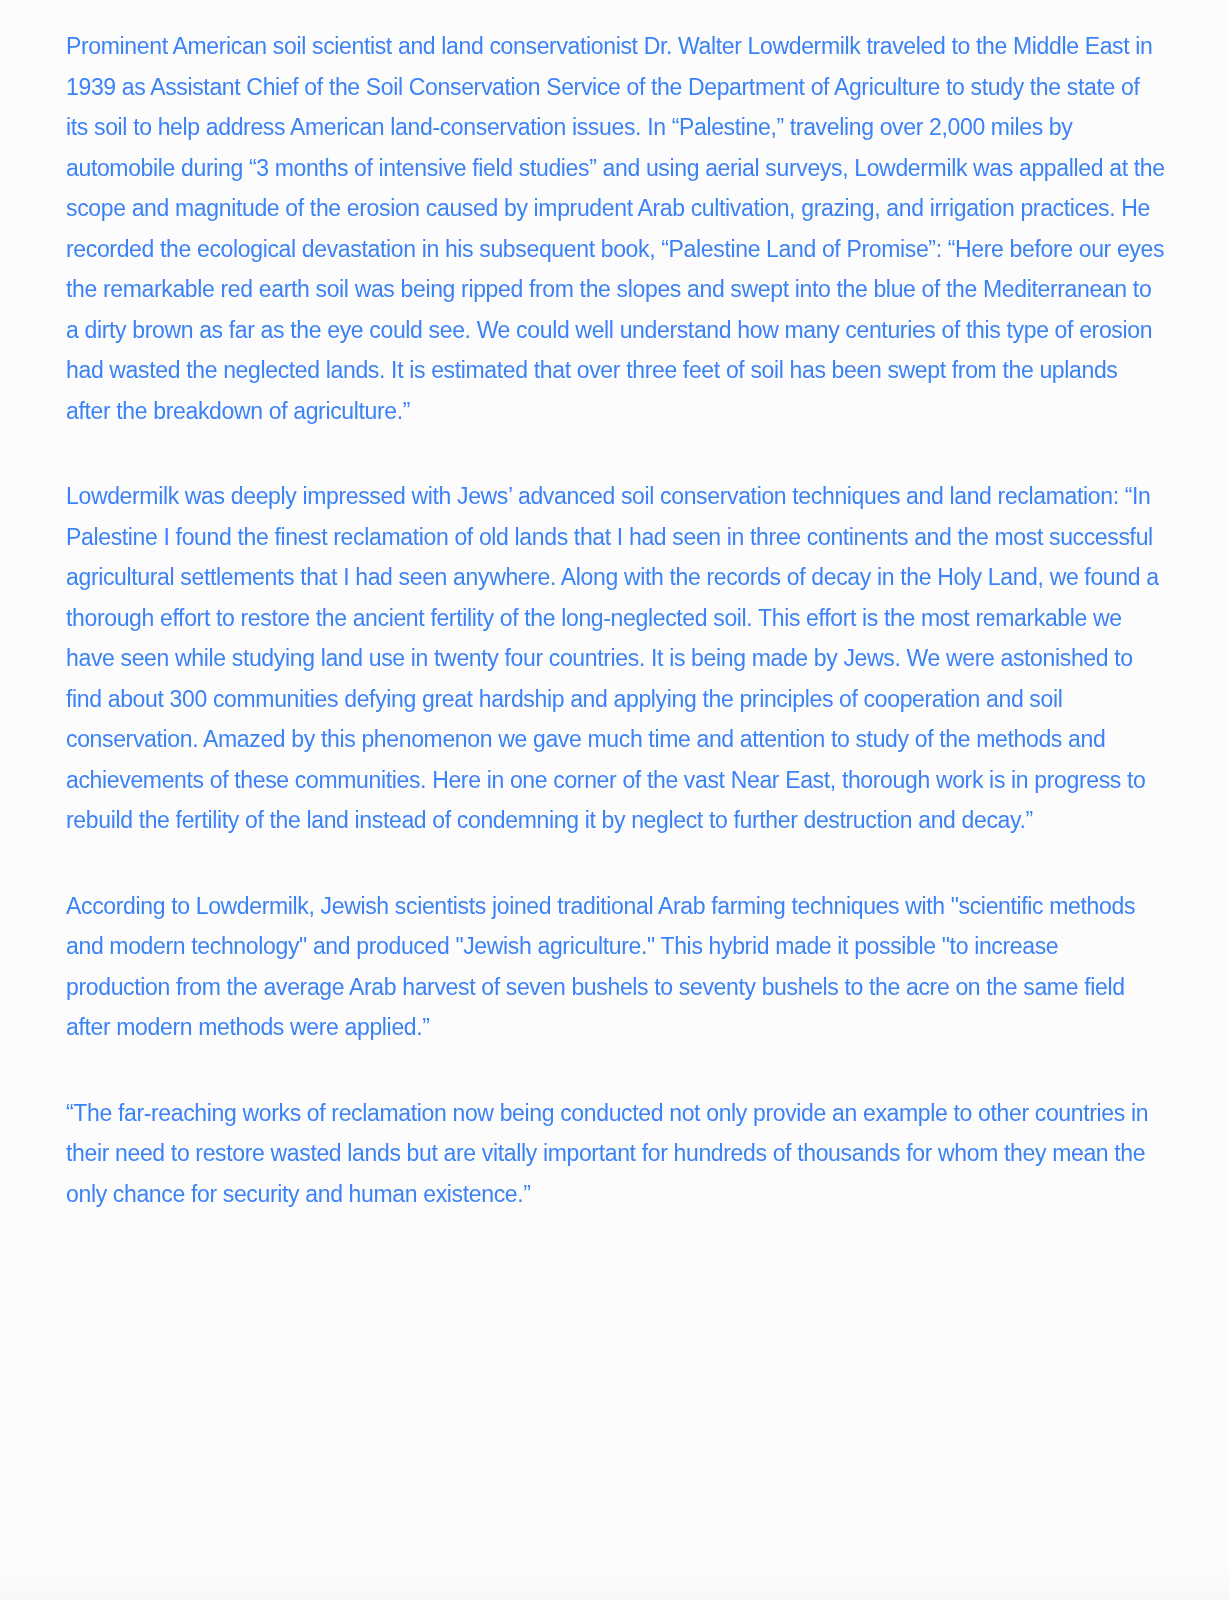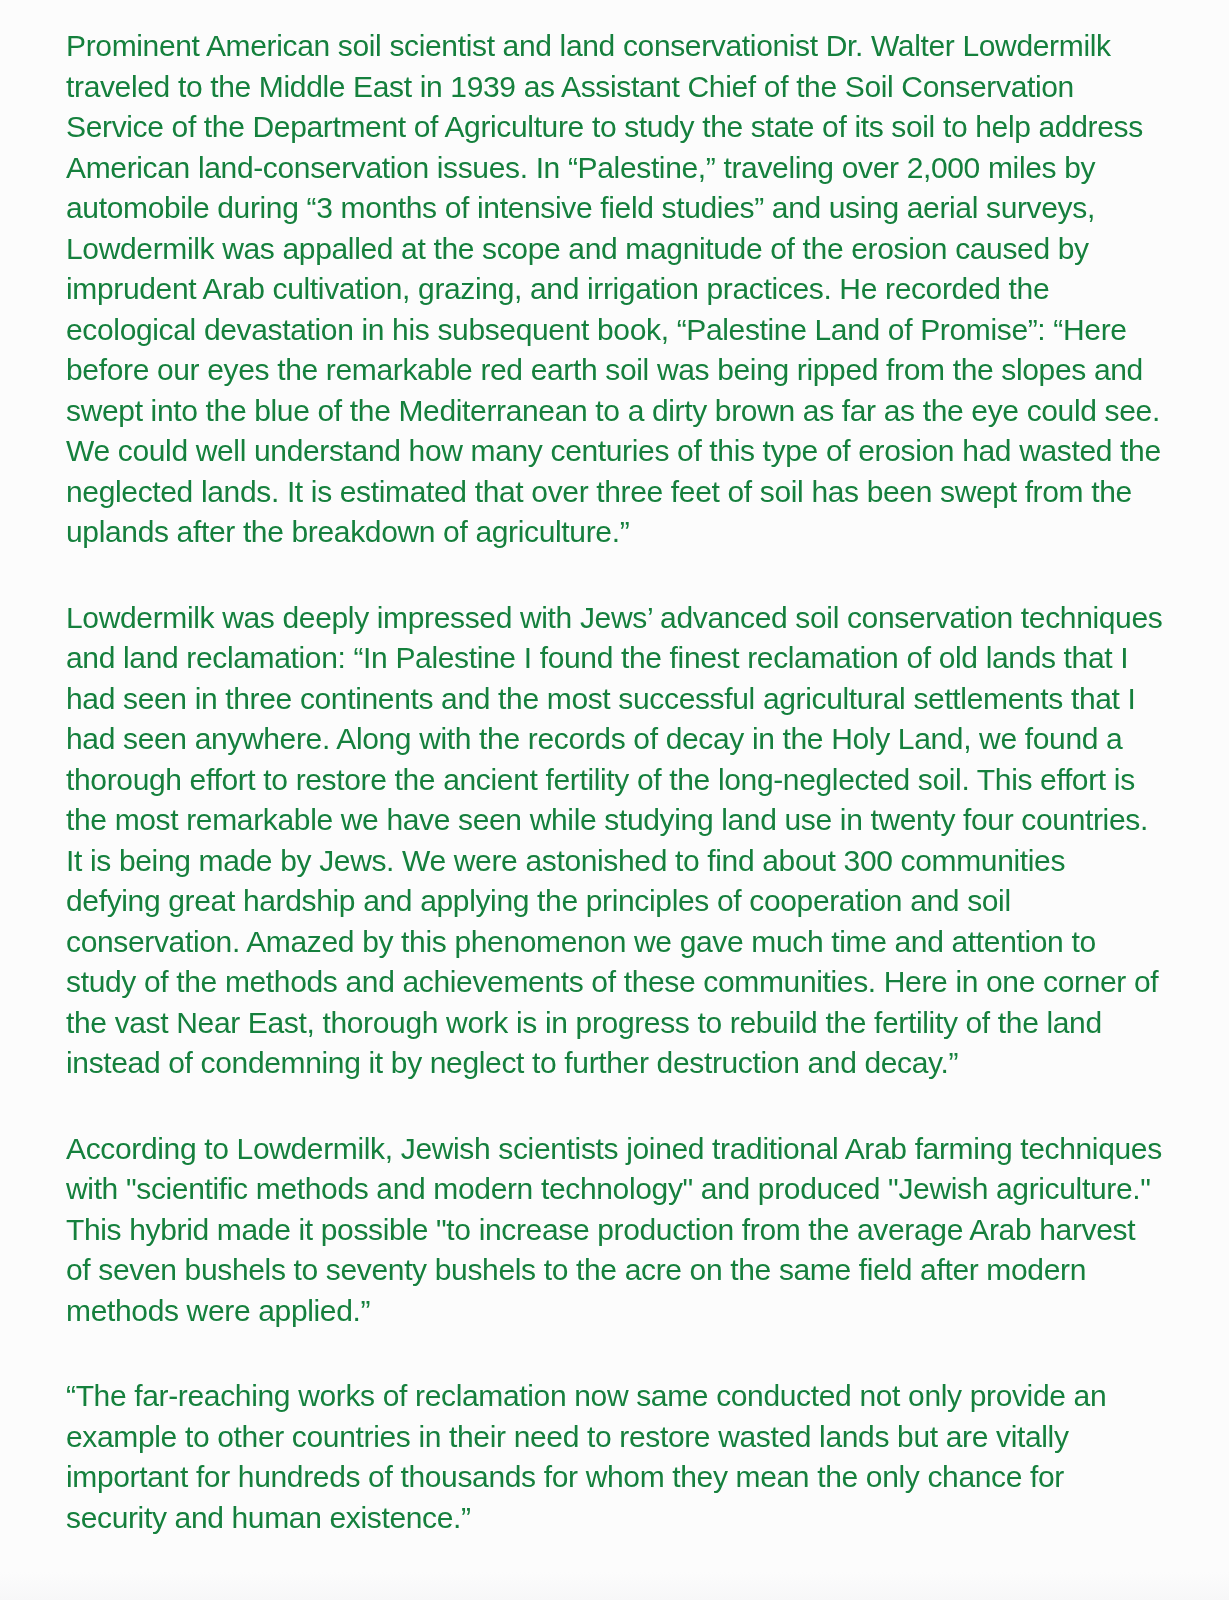--- a/index.html
+++ b/index.html
@@ -14,22 +14,22 @@
     position: relative;
     font-family: "Liberation Sans", sans-serif;
   }
   .article {
     box-sizing: border-box;
     width: 1229px;
     padding: 26px 64px 0 66px;
   }
   .para {
     margin: 0 0 45px 0;
-    color: #15803d;
-    font-size: 30px;
+    color: #3b82f6;
+    font-size: 23px;
     line-height: 40.5px;
     letter-spacing: -0.35px;
     font-weight: 400;
     text-align: left;
   }
   .footer-band {
     position: absolute;
     left: 0;
     bottom: 0;
     width: 100%;
@@ -37,16 +37,16 @@
     background: linear-gradient(180deg, rgba(246,246,247,0) 0%, #f7f7f8 100%);
   }
 </style>
 </head>
 <body>
 
 <main class="article">
   <p class="para">Prominent American soil scientist and land conservationist Dr. Walter Lowdermilk traveled to the Middle East in 1939 as Assistant Chief of the Soil Conservation Service of the Department of Agriculture to study the state of its soil to help address American land-conservation issues. In “Palestine,” traveling over 2,000 miles by automobile during “3 months of intensive field studies” and using aerial surveys, Lowdermilk was appalled at the scope and magnitude of the erosion caused by imprudent Arab cultivation, grazing, and irrigation practices. He recorded the ecological devastation in his subsequent book, “Palestine Land of Promise”: “Here before our eyes the remarkable red earth soil was being ripped from the slopes and swept into the blue of the Mediterranean to a dirty brown as far as the eye could see. We could well understand how many centuries of this type of erosion had wasted the neglected lands. It is estimated that over three feet of soil has been swept from the uplands after the breakdown of agriculture.”</p>
   <p class="para">Lowdermilk was deeply impressed with Jews’ advanced soil conservation techniques and land reclamation: “In Palestine I found the finest reclamation of old lands that I had seen in three continents and the most successful agricultural settlements that I had seen anywhere. Along with the records of decay in the Holy Land, we found a thorough effort to restore the ancient fertility of the long-neglected soil. This effort is the most remarkable we have seen while studying land use in twenty four countries. It is being made by Jews. We were astonished to find about 300 communities defying great hardship and applying the principles of cooperation and soil conservation. Amazed by this phenomenon we gave much time and attention to study of the methods and achievements of these communities. Here in one corner of the vast Near East, thorough work is in progress to rebuild the fertility of the land instead of condemning it by neglect to further destruction and decay.”</p>
   <p class="para">According to Lowdermilk, Jewish scientists joined traditional Arab farming techniques with "scientific methods and modern technology" and produced "Jewish agriculture." This hybrid made it possible "to increase production from the average Arab harvest of seven bushels to seventy bushels to the acre on the same field after modern methods were applied.”</p>
-  <p class="para">“The far-reaching works of reclamation now same conducted not only provide an example to other countries in their need to restore wasted lands but are vitally important for hundreds of thousands for whom they mean the only chance for security and human existence.”</p>
+  <p class="para">“The far-reaching works of reclamation now being conducted not only provide an example to other countries in their need to restore wasted lands but are vitally important for hundreds of thousands for whom they mean the only chance for security and human existence.”</p>
 </main>
 
 <div class="footer-band"></div>
 
 </body></html>

